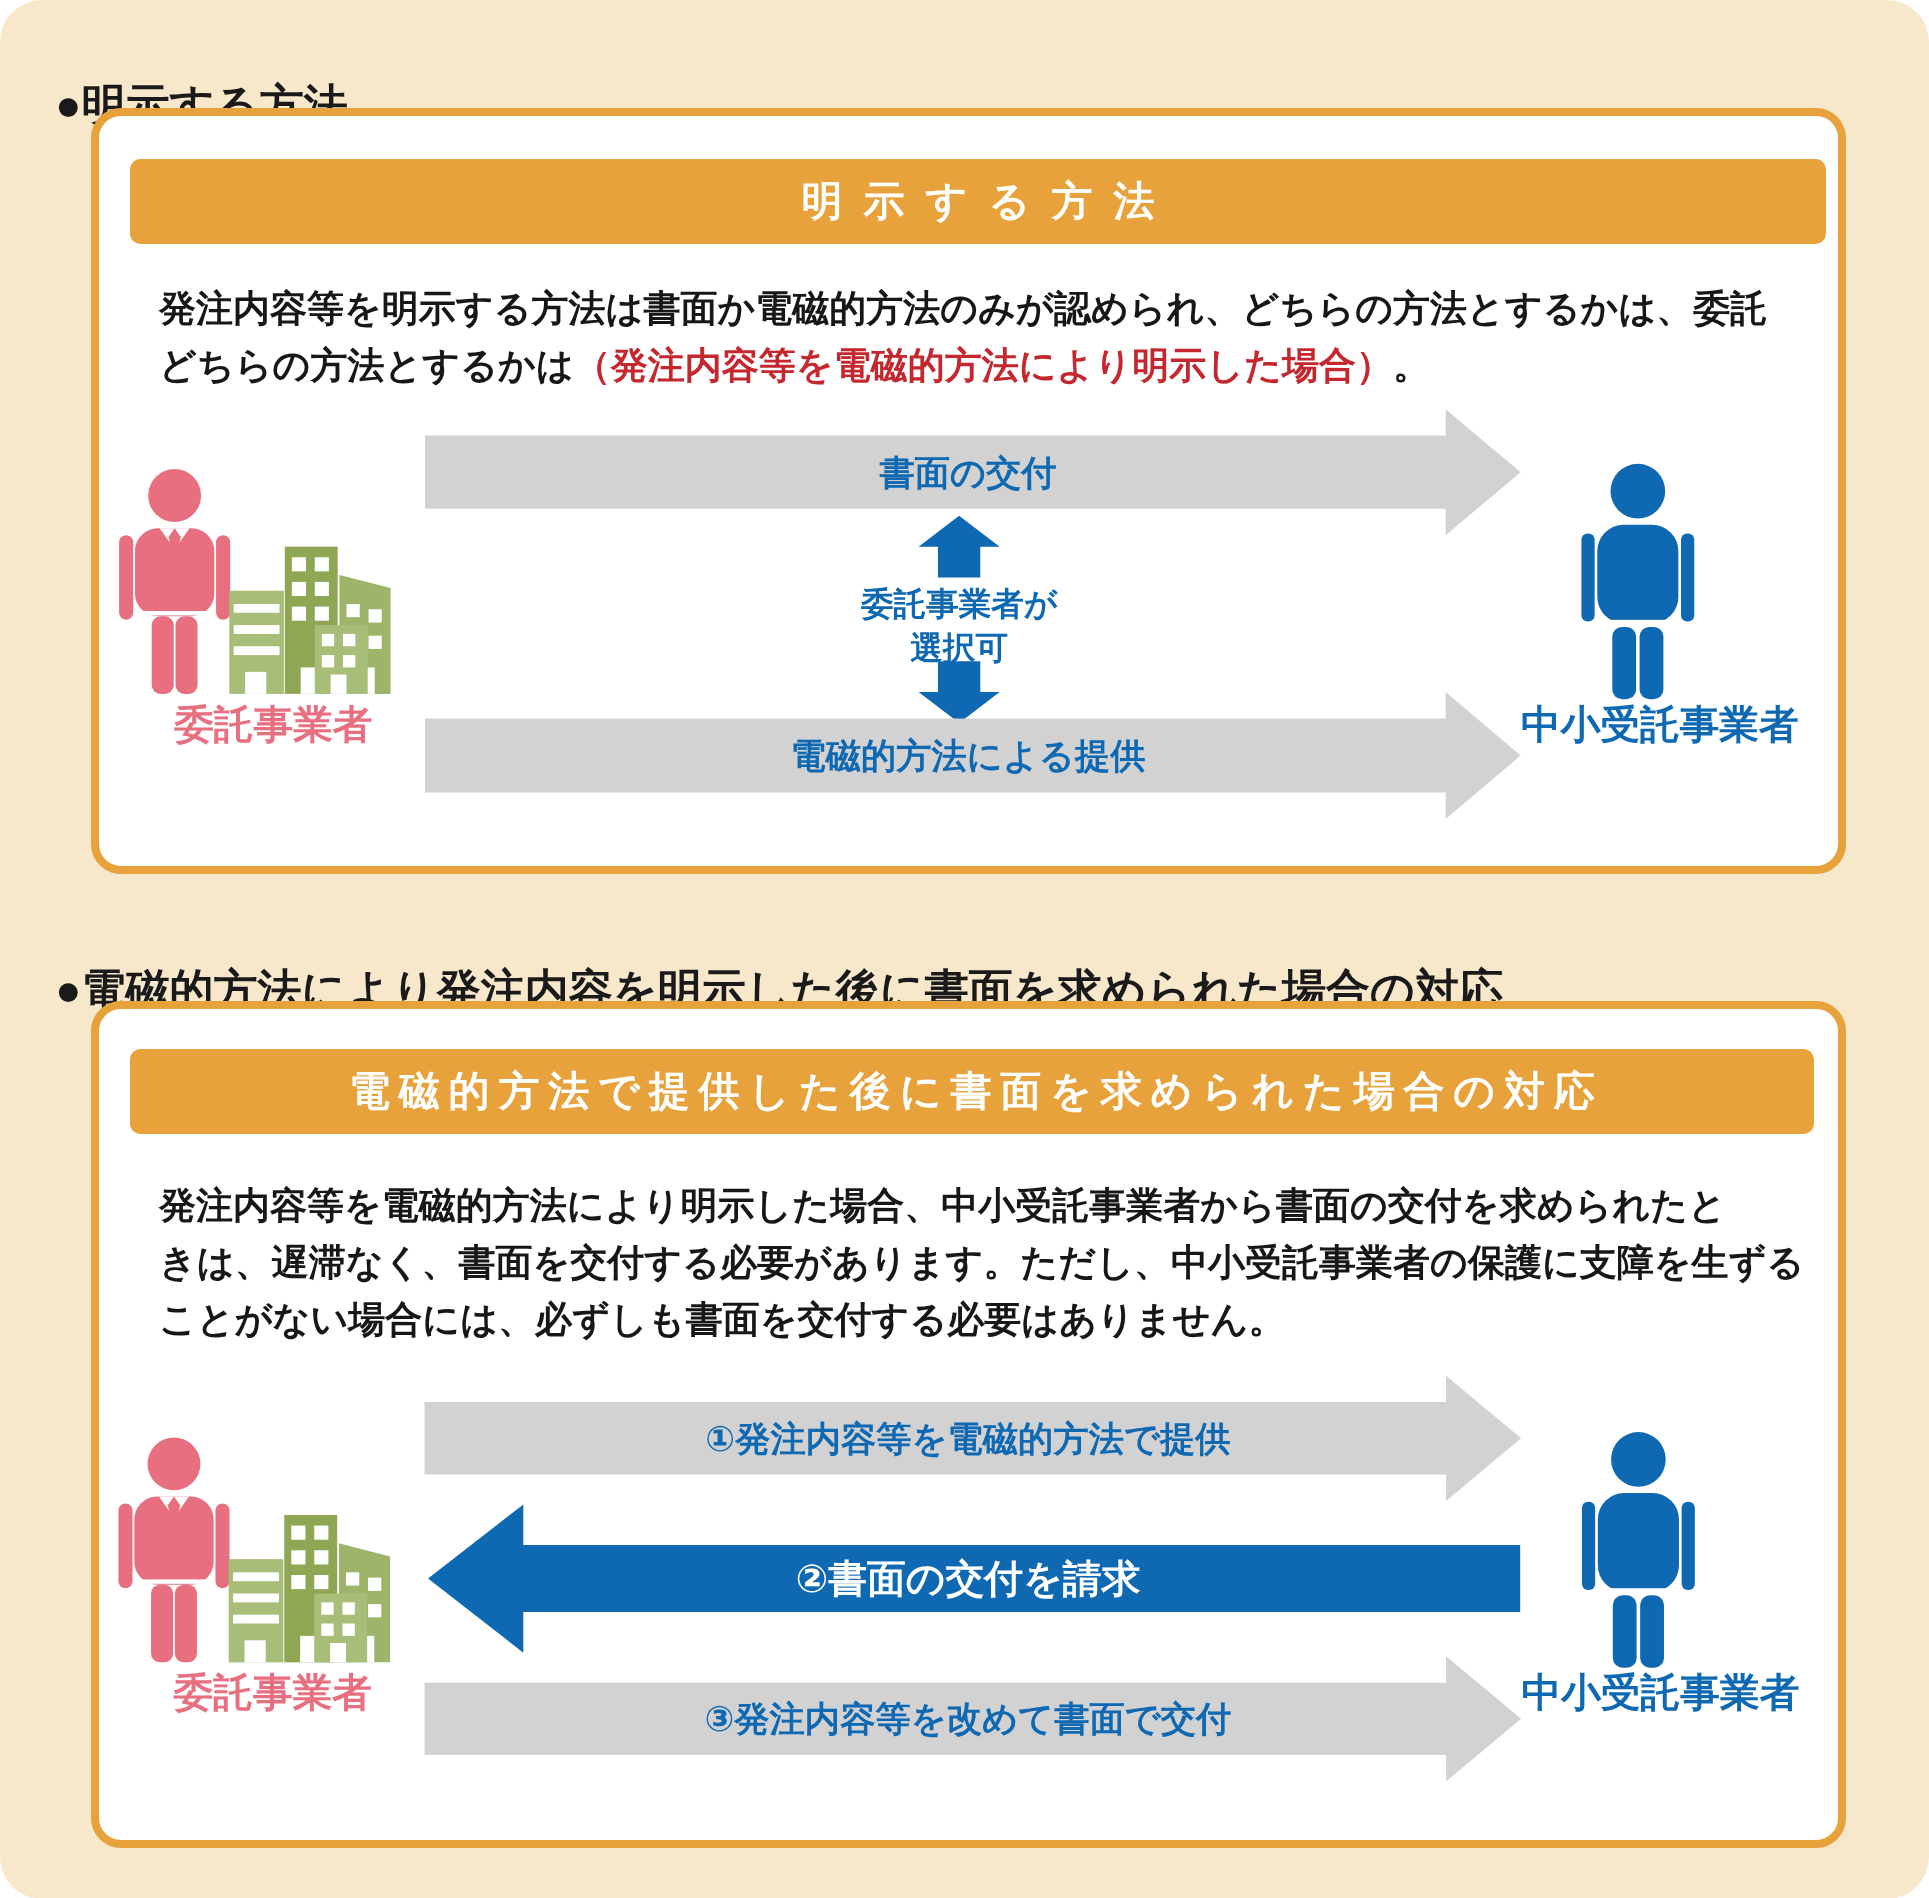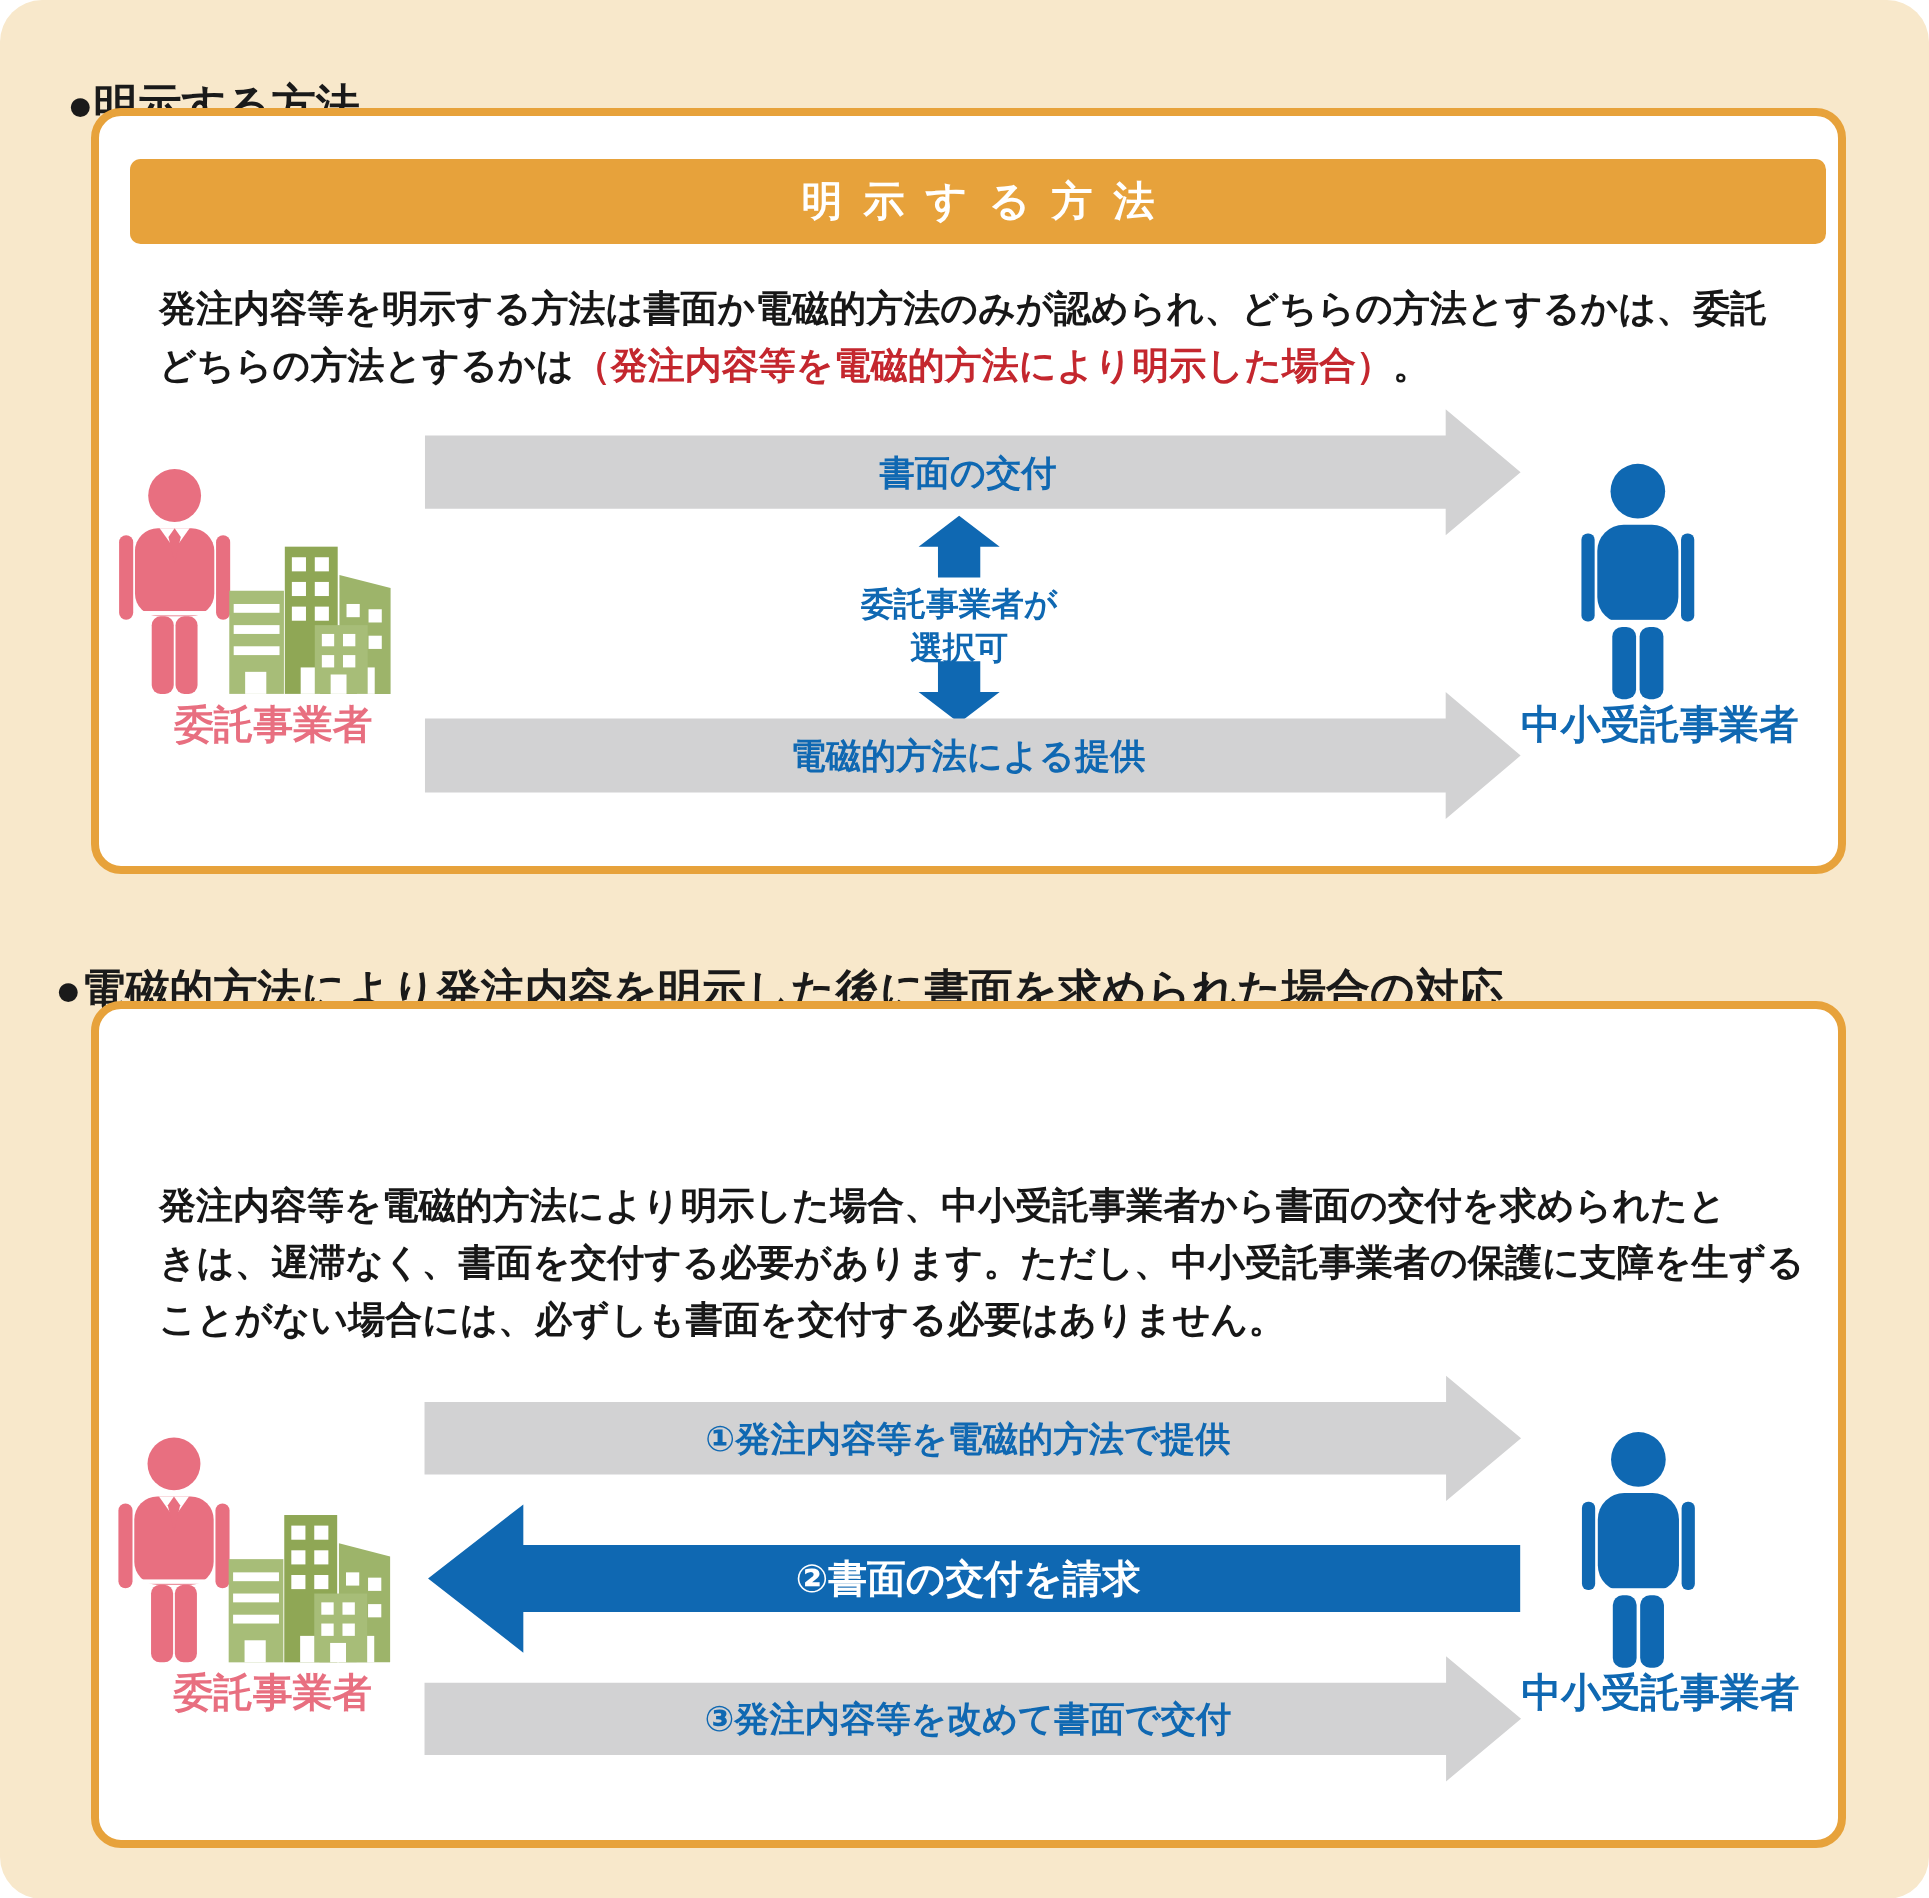--- a/index.html
+++ b/index.html
@@ -1,20 +1,20 @@
 <!DOCTYPE html>
 <html style="font-size:14px"><head>
 <meta charset="utf-8">
 <style>
   html,body{margin:0;padding:0;background:#ffffff;}
   body{font-family:"Liberation Sans","DejaVu Sans",sans-serif;font-weight:700;}
   #canvas{position:relative;width:1929px;height:1899px;background:#ffffff;overflow:hidden;}
   #cream{position:absolute;left:0;top:0;right:0;bottom:0;background:#F8E8CB;border-radius:42px;}
   .heading{position:absolute;left:55px;font-size:44px;line-height:53px;color:#1a1a1a;font-weight:700;white-space:nowrap;}
-  #heading1{top:41px;margin-left:12px;}
+  #heading1{top:41px;}
   #heading2{top:926px;}
   .panel{position:absolute;left:91px;width:1755px;background:#ffffff;border:8.8px solid #E7A23B;border-radius:30px;box-sizing:border-box;}
   #panel1{top:108px;height:766px;}
   #panel2{top:1001px;height:847px;}
   .titlebar{position:absolute;left:31px;top:43px;width:1675px;height:85px;background:#E7A23B;border-radius:10.6px;display:flex;align-items:center;justify-content:center;color:#ffffff;font-size:41px;font-weight:700;white-space:nowrap;}
   #titlebar1{letter-spacing:21px;padding-left:21px;}
   #titlebar2{top:40px;letter-spacing:8.8px;padding-left:8.8px;}
   .para{position:absolute;left:44px;width:1676px;margin:16px;font-size:37px;line-height:57px;color:#171717;font-weight:700;}
   #para1{top:148px;}
   #para2{top:152px;}
@@ -111,20 +111,23 @@
       <use href="#fig-consignor"></use>
       <text class="actor-label-pink" x="197" y="380">委託事業者</text>
       <use href="#fig-contractor"></use>
       <text class="actor-label-blue" x="1770" y="380">中小受託事業者</text>
     </svg>
   </section>
 
   <h2 class="heading" id="heading2">●電磁的方法により発注内容を明示した後に書面を求められた場合の対応</h2>
 
   <section class="panel" id="panel2">
+    <div class="titlebar" id="titlebar2">
+      <span>電磁的方法で提供した後に書面を求められた場合の対応</span>
+    </div>
     <p class="para" id="para2"><span>発注内容等を電磁的方法により明示した場合、中小受託事業者から書面の交付を求められたと</span><br><span>きは、遅滞なく、書面を交付する必要があります。ただし、中小受託事業者の保護に支障を生ずる</span><br><span>ことがない場合には、必ずしも書面を交付する必要はありません。</span></p>
 
     <svg class="diagram" id="d2" width="1737" height="468" viewBox="0 0 1969 530">
 
       <polygon fill="#D2D2D3" points="369,35 1527,35 1527,5 1612,76 1527,147 1527,117 369,117"></polygon>
       <text class="arrow-label" x="985" y="90">①発注内容等を電磁的方法で提供</text>
 
       <polygon fill="#0F68B2" points="373,235 481,151 481,197 1611,197 1611,273 481,273 481,319"></polygon>
       <text class="arrow-label-white" x="985" y="250">②書面の交付を請求</text>
 

